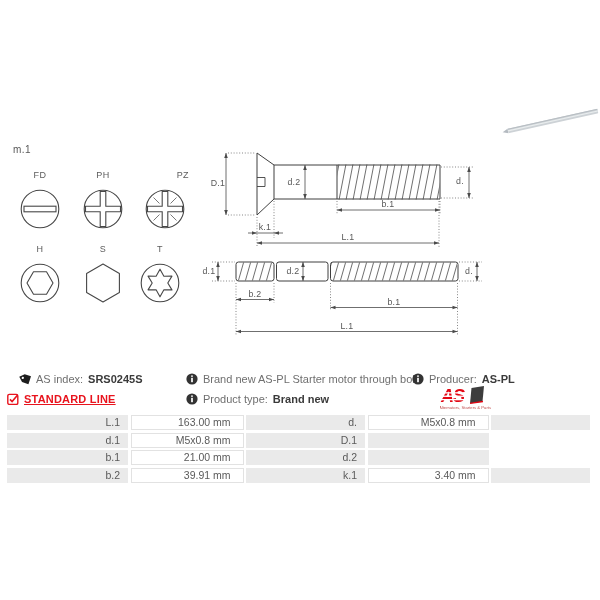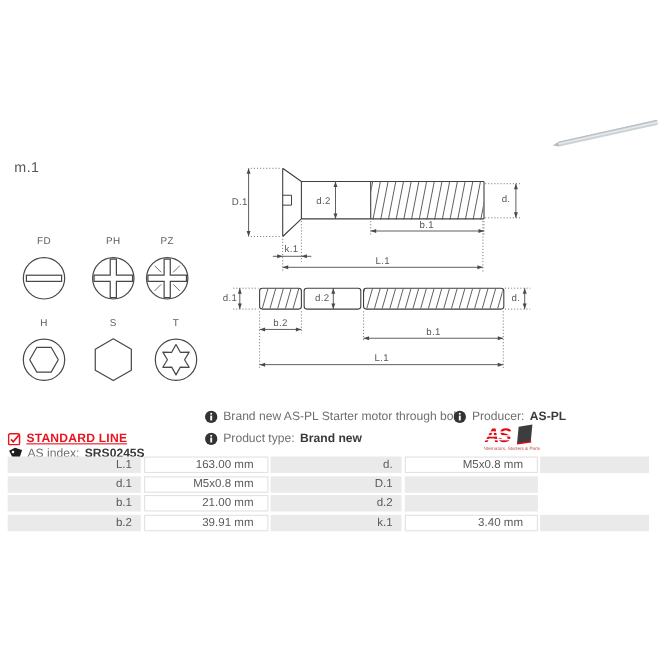--- a/index.html
+++ b/index.html
@@ -2,23 +2,23 @@
 <html><head>
 <meta charset="utf-8">
 <style>
   html,body{margin:0;padding:0;}
   body{
     width:600px;height:600px;position:relative;background:#fff;overflow:hidden;
     font-family:"Liberation Sans",sans-serif;
   }
   .abs{position:absolute;}
   
-  .m-label{left:13px;top:144px;font-size:13px;color:#585858;letter-spacing:.4px;}
+  .m-label{left:13px;top:144px;font-size:10px;color:#585858;letter-spacing:.4px;}
   .head-cell{position:absolute;width:48px;text-align:center;}
-  .head-cell .hlbl{font-size:9px;color:#5c5c5c;letter-spacing:.4px;height:11px;margin-bottom:6px;margin-top:44px;}
+  .head-cell .hlbl{font-size:9px;color:#5c5c5c;letter-spacing:.4px;height:11px;margin-bottom:6px;}
   .head-cell svg{display:block;margin:0 auto;}
   
   .info-row{position:absolute;display:flex;align-items:center;gap:5px;height:13px;
     font-size:11px;color:#6f6f6f;white-space:nowrap;}
   .info-row .bld{font-weight:bold;color:#3a3a3a;}
   .info-row.redline{color:#e8131d;font-weight:bold;letter-spacing:.2px;}
   .info-row svg{flex:0 0 auto;}
   
   .spec{position:absolute;left:7px;top:415px;width:583px;}
   .t-row{display:grid;grid-template-columns:121px 113px 119px 121px auto;column-gap:2.5px;
@@ -51,21 +51,21 @@
     <rect x="6" y="19.2" width="32" height="5.6" fill="none" stroke="#474747" stroke-width="1.1"></rect>
   </svg>
 </div>
 <div class="head-cell" style="left:79px;top:170px;">
   <div class="hlbl">PH</div>
   <svg width="44" height="44" viewBox="0 0 44 44">
     <circle cx="22" cy="22" r="18.8" fill="none" stroke="#474747" stroke-width="1.1"></circle>
     <path d="M19.2,4.5 H24.8 V19.2 H39.5 V24.8 H24.8 V39.5 H19.2 V24.8 H4.5 V19.2 H19.2 Z" fill="none" stroke="#474747" stroke-width="1.1"></path>
   </svg>
 </div>
-<div class="head-cell" style="left:128px;top:170px;">
+<div class="head-cell" style="left:141px;top:170px;text-align:right;">
   <div class="hlbl">PZ</div>
   <svg width="44" height="44" viewBox="0 0 44 44">
     <circle cx="22" cy="22" r="18.8" fill="none" stroke="#474747" stroke-width="1.1"></circle>
     <path d="M19.2,4.5 H24.8 V19.2 H39.5 V24.8 H24.8 V39.5 H19.2 V24.8 H4.5 V19.2 H19.2 Z" fill="none" stroke="#474747" stroke-width="1.1"></path>
     <path d="M10.5,10.5 L16.5,16.5 M33.5,10.5 L27.5,16.5 M10.5,33.5 L16.5,27.5 M33.5,33.5 L27.5,27.5" stroke="#6a6a6a" stroke-width="0.9"></path>
   </svg>
 </div>
 <div class="head-cell" style="left:16px;top:244px;">
   <div class="hlbl">H</div>
   <svg width="44" height="44" viewBox="0 0 44 44">
@@ -168,21 +168,21 @@
       <polygon points="262.5,191.5 257.5,189.7 257.5,193.3"></polygon>
   </g>
   <text class="dim" x="14" y="134" text-anchor="middle">d.1</text>
   <text class="dim" x="98" y="134" text-anchor="middle">d.2</text>
   <text class="dim" x="274" y="134" text-anchor="middle">d.</text>
   <text class="dim" x="60" y="156.5" text-anchor="middle">b.2</text>
   <text class="dim" x="199" y="164.5" text-anchor="middle">b.1</text>
   <text class="dim" x="152" y="188.5" text-anchor="middle">L.1</text>
 </svg>
 
-<div class="info-row" style="left:7px;top:372px;margin-top:33px;">
+<div class="info-row" style="left:18px;top:372px;">
   <svg width="13" height="13" viewBox="0 0 13 13">
     <g transform="rotate(18 6.5 6.5)">
       <polygon points="1,6.5 5.3,2.3 12,2.3 12,10.7 5.3,10.7" fill="#1d1d1d"></polygon>
       <circle cx="4.7" cy="6.5" r="1.15" fill="#fff"></circle>
     </g>
   </svg>
   <span>AS index:</span>
   <span class="bld">SRS0245S</span>
 </div>
 

